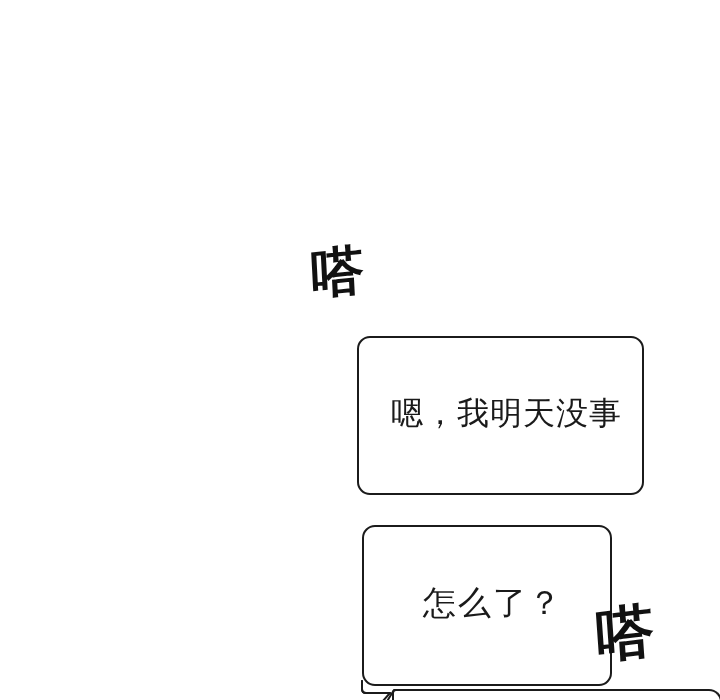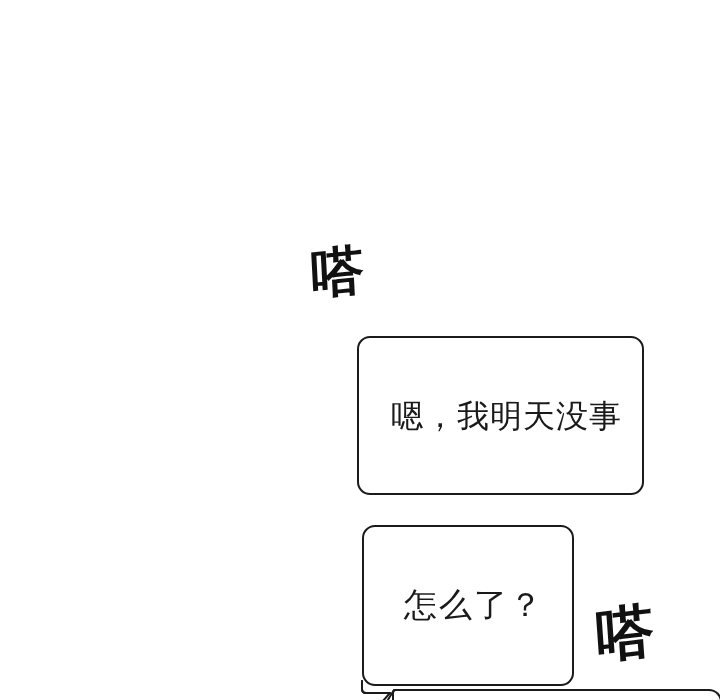--- a/index.html
+++ b/index.html
@@ -51,21 +51,21 @@
     box-sizing: border-box;
     background: #ffffff;
     border: 2px solid #1b1b1b;
     border-radius: 13px;
     display: flex;
     align-items: center;
     justify-content: center;
   }
   .bubble-text {
     color: #1a1a1a;
-    font-family: Liberation Serif, serif;
+    font-family: Liberation Mono, monospace;
     font-size: 33px;
     letter-spacing: 2px;
     line-height: 1.25;
     white-space: nowrap;
     user-select: none;
     margin-left: 12px;
   }
 
   #bubble-1 {
     left: 357px;
@@ -74,21 +74,21 @@
     height: 159px;
   }
   #bubble-1 .bubble-text {
     font-size: 32px;
     letter-spacing: 1px;
   }
 
   #bubble-2 {
     left: 362px;
     top: 525px;
-    width: 212px;
+    width: 250px;
     height: 161px;
   }
   #bubble-2 .bubble-text {
     font-size: 33px;
     letter-spacing: 2px;
   }
 
   
   #bubble-2-tail {
     position: absolute;

